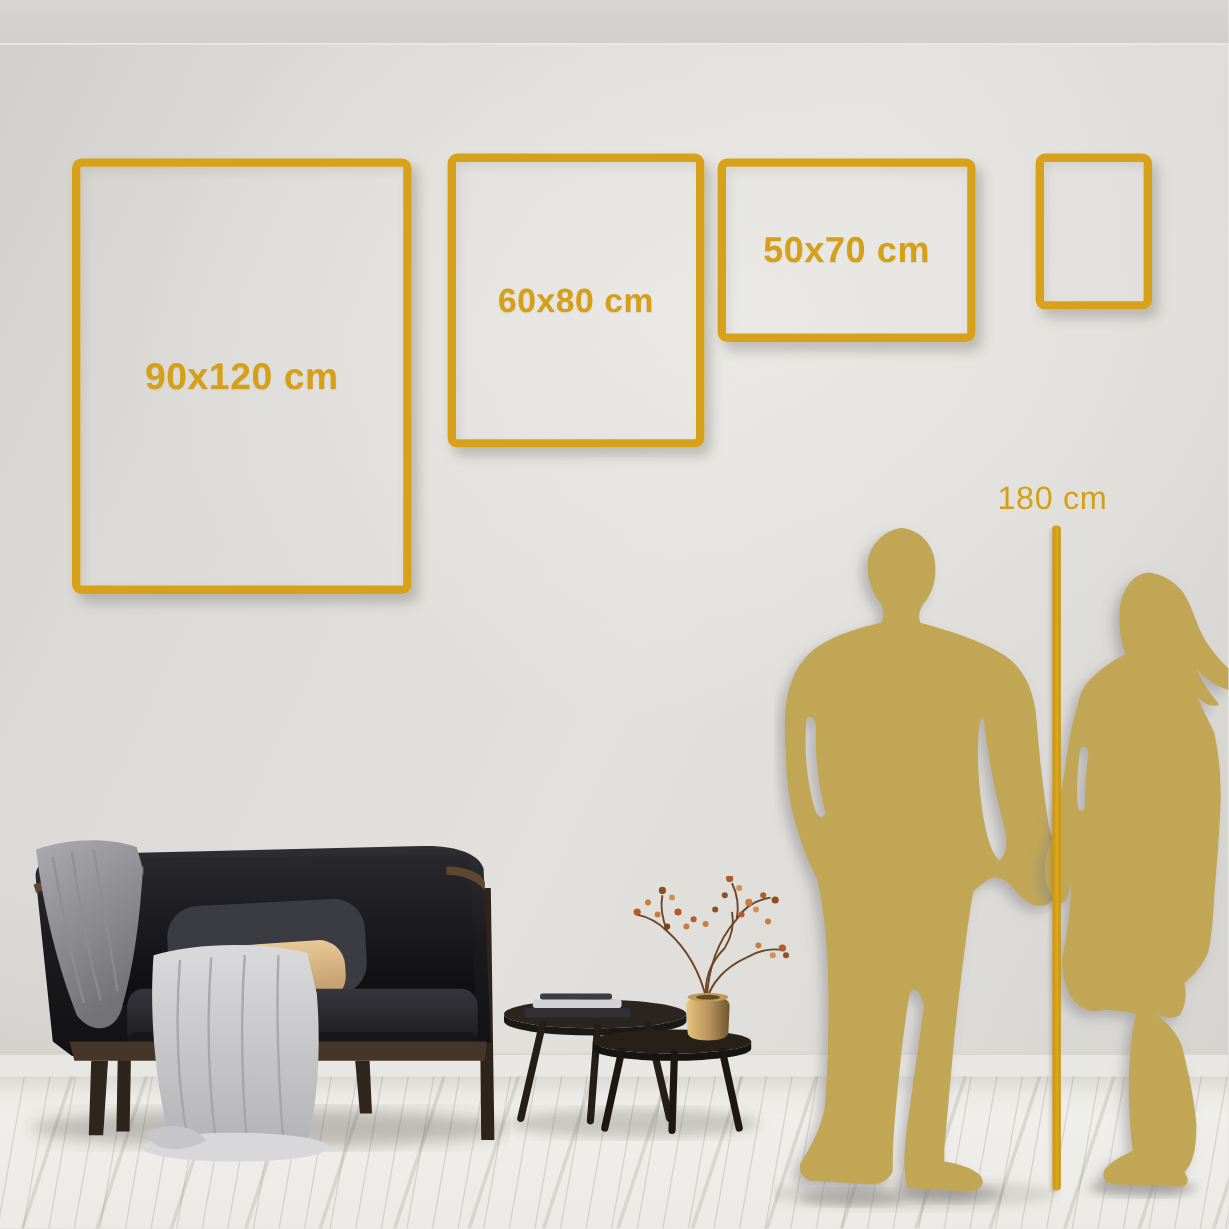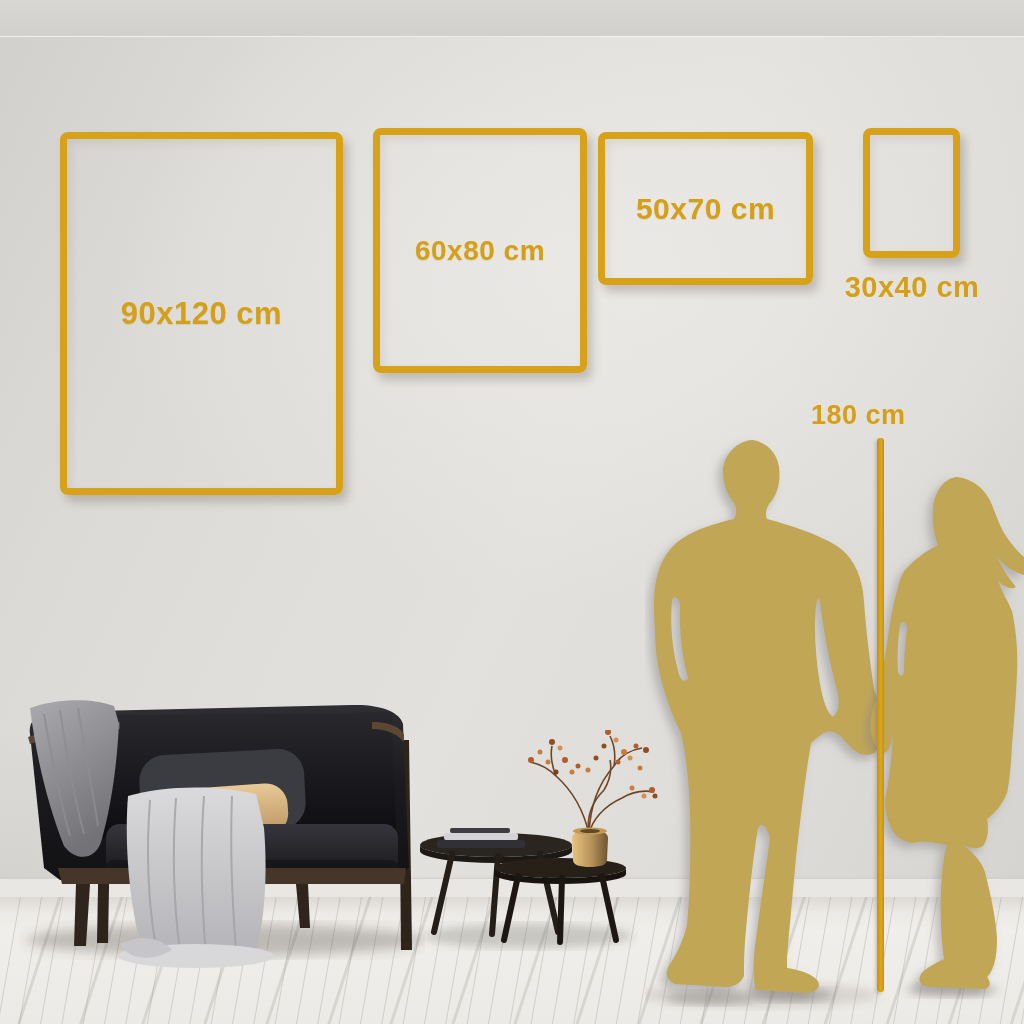--- a/index.html
+++ b/index.html
@@ -45,21 +45,21 @@
   #frame-60x80 .frame-label{font-size:28px;}
   #frame-50x70{left:598px;top:132px;width:215px;height:153px;}
   #frame-50x70 .frame-label{font-size:30px;}
   #frame-30x40{left:863px;top:128px;width:97px;height:130px;}
   .label-below{
     position:absolute;left:817px;top:271px;width:190px;z-index:3;
     text-align:center;color:#d5a017;font-weight:bold;font-size:29px;letter-spacing:0.5px;
   }
   .height-label{
     position:absolute;left:811px;top:400px;width:132px;z-index:5;
-    text-align:left;color:#d5a017;font-weight:bold;font-size:27px;letter-spacing:0.5px;
+    text-align:center;color:#d5a017;font-weight:normal;font-size:27px;letter-spacing:0.5px;
   }
   .height-line{
     position:absolute;left:877px;top:438px;width:7px;height:554px;z-index:5;
     background:linear-gradient(90deg,#c6920d,#dca81c 55%,#c6920d);
     border-radius:3px;
     box-shadow:-2px 2px 3px rgba(110,100,80,0.25);
   }
   .art{position:absolute;z-index:2;}
   .figures{position:absolute;z-index:4;}
 </style>
@@ -217,21 +217,20 @@
   <div class="frame" id="frame-90x120">
     <span class="frame-label">90x120 cm</span>
   </div>
   <div class="frame" id="frame-60x80">
     <span class="frame-label">60x80 cm</span>
   </div>
   <div class="frame" id="frame-50x70">
     <span class="frame-label">50x70 cm</span>
   </div>
   <div class="frame" id="frame-30x40"></div>
-  <div class="label-below">30x40 cm</div>
 
   <div class="height-label">180 cm</div>
 
   <svg class="figures" style="left:645px;top:430px;" width="379" height="594" viewBox="645 430 379 594">
     <defs>
       <filter id="figShadow" x="-20%" y="-10%" width="140%" height="125%">
         <feDropShadow dx="-5" dy="5" stdDeviation="5" flood-color="#87878b" flood-opacity="0.5"></feDropShadow>
       </filter>
       <filter id="soft4">
           <feGaussianBlur stdDeviation="4"></feGaussianBlur>

